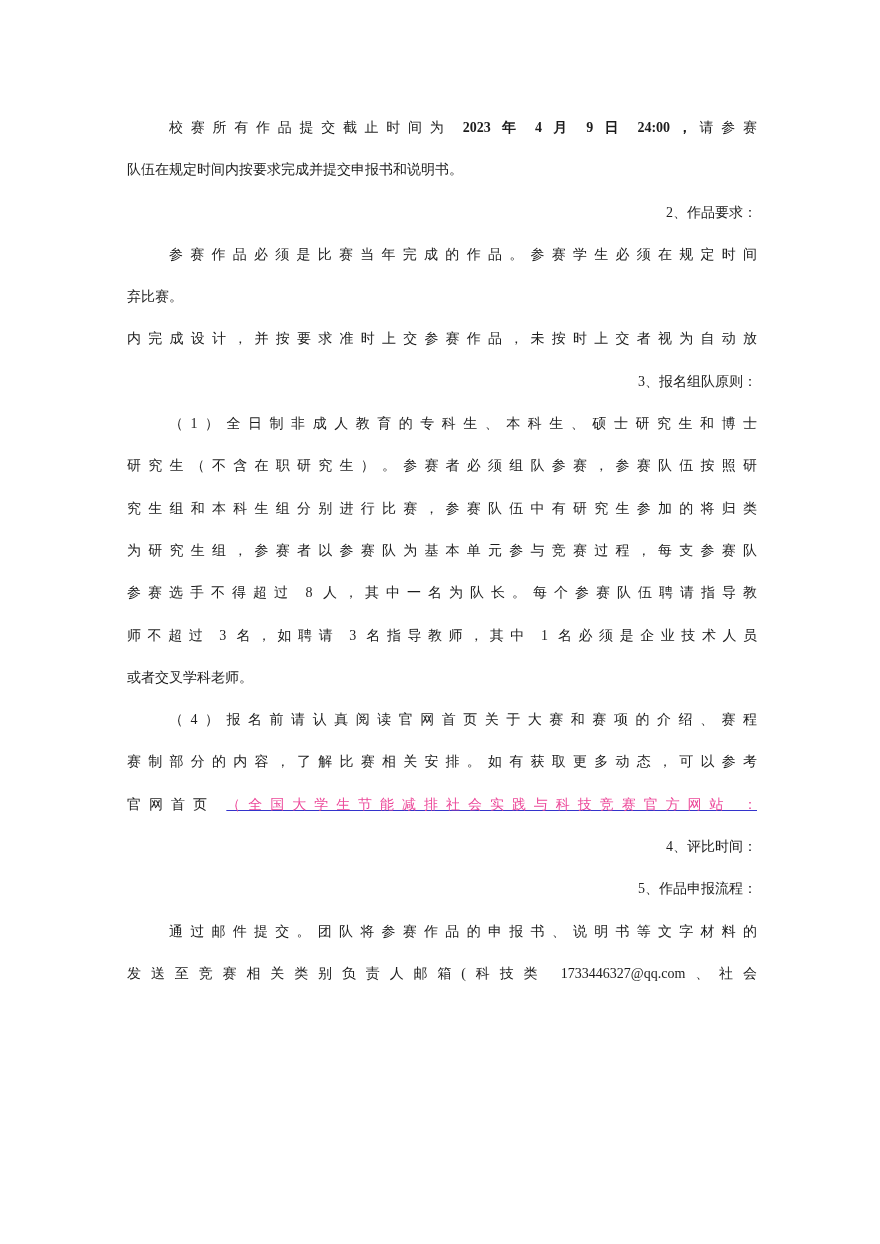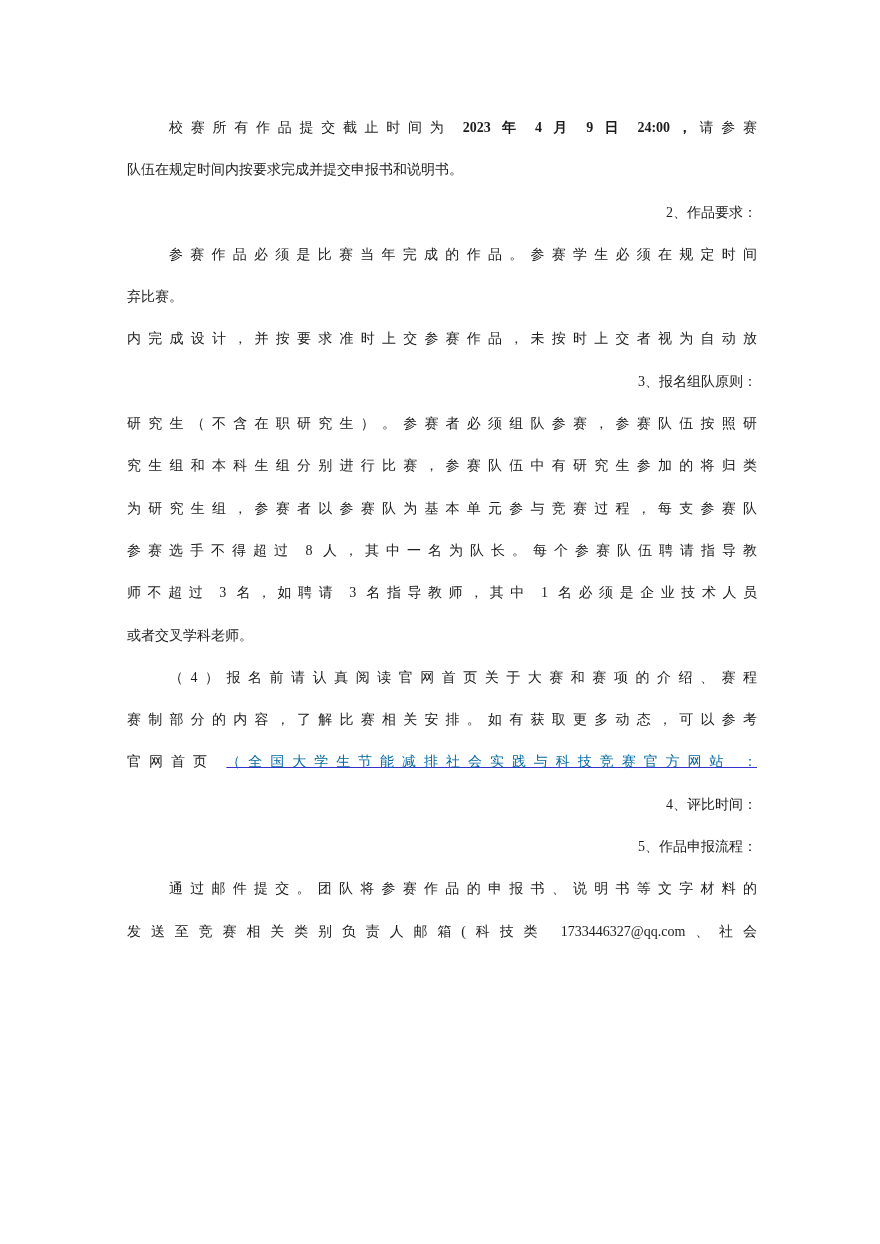--- a/index.html
+++ b/index.html
@@ -33,38 +33,39 @@
     text-align: justify;
     text-align-last: justify;
   }
   .line.indent {
     text-indent: 42px;
     text-align: right;
   }
   .seg-normal { font-weight: 400; }
   .seg-bold   { font-weight: 700; }
   .seg-link   {
-    color: #0369a1;
+    color: #ec4899;
     text-decoration: underline;
     text-decoration-color: #3333cc;
     cursor: pointer;
   }
 </style>
 </head>
 <body>
 
 <div class="page">
   <div class="text-block" id="text-block">
       <div class="line justify indent"><span class="seg-normal">校赛所有作品提交截止时间为 </span><span class="seg-bold">2023 年 4 月 9 日 24:00，</span><span class="seg-normal">请参赛</span></div>
       <div class="line"><span class="seg-normal">队伍在规定时间内按要求完成并提交申报书和说明书。</span></div>
       <div class="line indent"><span class="seg-normal">2、作品要求：</span></div>
       <div class="line justify indent"><span class="seg-normal">参赛作品必须是比赛当年完成的作品。参赛学生必须在规定时间</span></div>
       <div class="line"><span class="seg-normal">弃比赛。</span></div>
       <div class="line justify"><span class="seg-normal">内完成设计，并按要求准时上交参赛作品，未按时上交者视为自动放</span></div>
       <div class="line indent"><span class="seg-normal">3、报名组队原则：</span></div>
+      <div class="line justify indent"><span class="seg-normal">（1）全日制非成人教育的专科生、本科生、硕士研究生和博士</span></div>
       <div class="line justify"><span class="seg-normal">研究生（不含在职研究生）。参赛者必须组队参赛，参赛队伍按照研</span></div>
       <div class="line justify"><span class="seg-normal">究生组和本科生组分别进行比赛，参赛队伍中有研究生参加的将归类</span></div>
       <div class="line justify"><span class="seg-normal">为研究生组，参赛者以参赛队为基本单元参与竞赛过程，每支参赛队</span></div>
       <div class="line justify"><span class="seg-normal">参赛选手不得超过 8 人，其中一名为队长。每个参赛队伍聘请指导教</span></div>
       <div class="line justify"><span class="seg-normal">师不超过 3 名，如聘请 3 名指导教师，其中 1 名必须是企业技术人员</span></div>
       <div class="line"><span class="seg-normal">或者交叉学科老师。</span></div>
       <div class="line justify indent"><span class="seg-normal">（4）报名前请认真阅读官网首页关于大赛和赛项的介绍、赛程</span></div>
       <div class="line justify"><span class="seg-normal">赛制部分的内容，了解比赛相关安排。如有获取更多动态，可以参考</span></div>
       <div class="line justify"><span class="seg-normal">官网首页 </span><a class="seg-link" href="#">（全国大学生节能减排社会实践与科技竞赛官方网站 ：</a></div>
       <div class="line indent"><span class="seg-normal">4、评比时间：</span></div>

